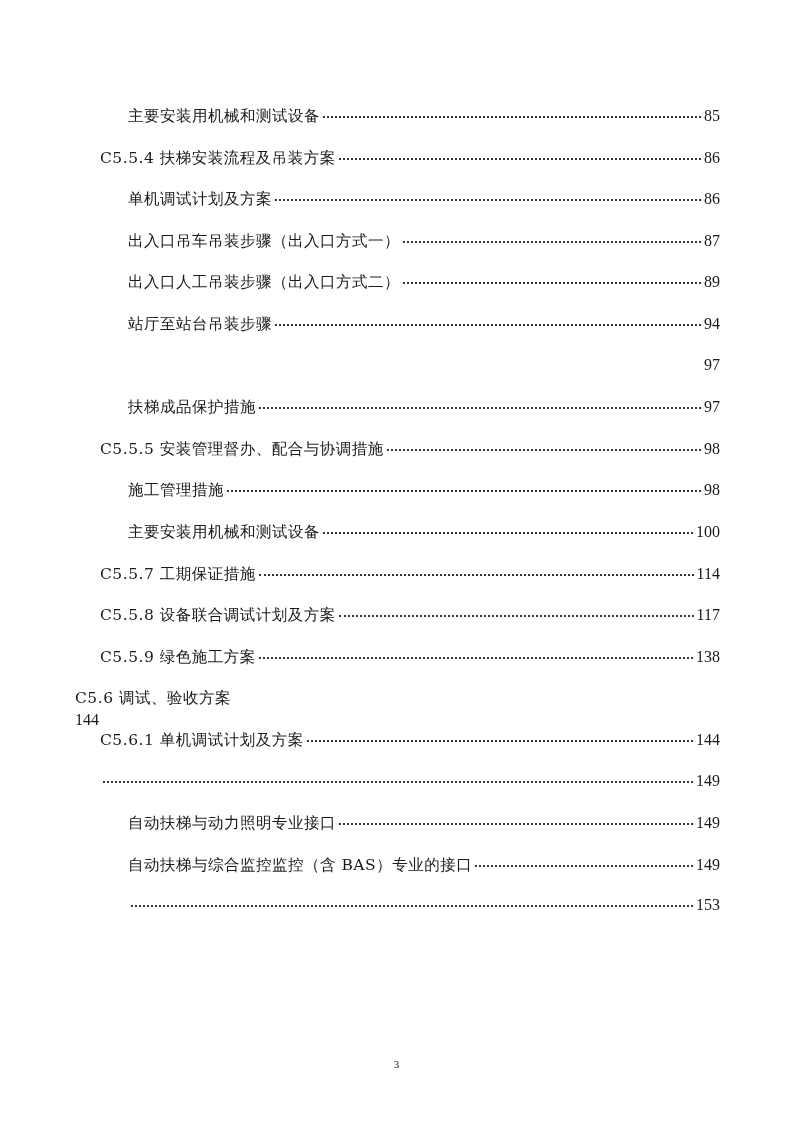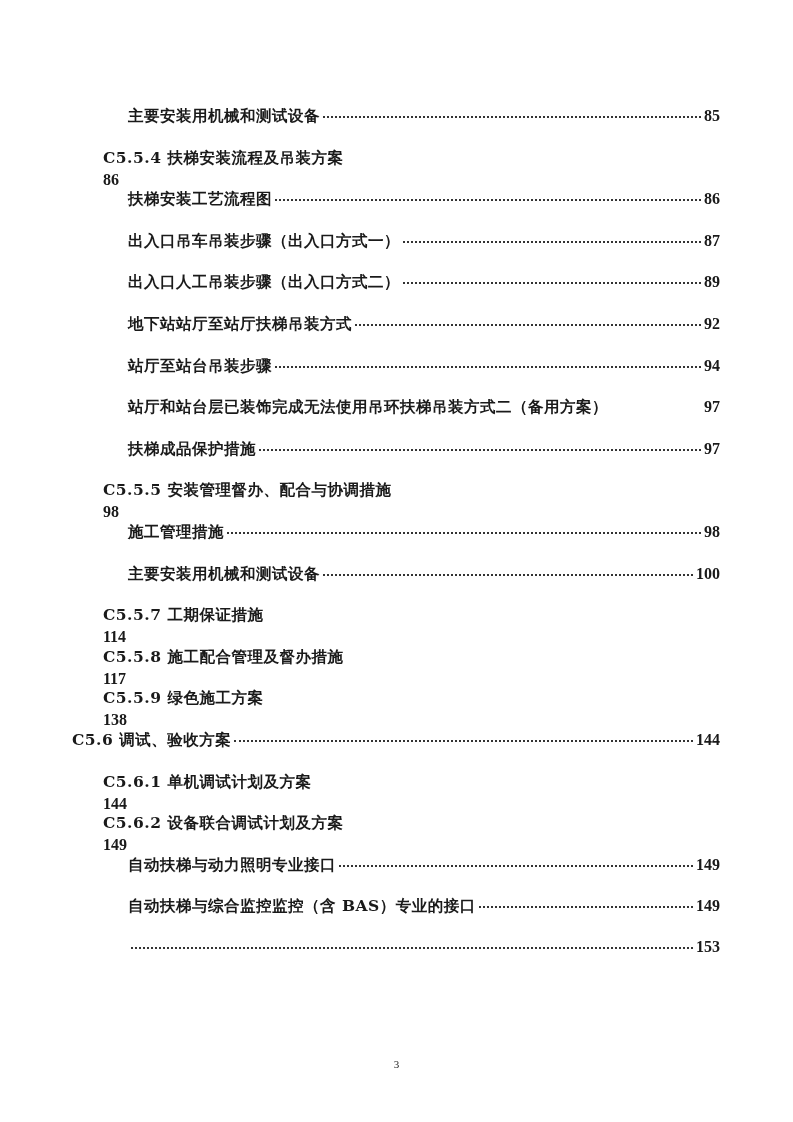--- a/index.html
+++ b/index.html
@@ -16,24 +16,23 @@
     height: 41.6px;
     display: flex; align-items: center;
     font-size: 15.5px;
     white-space: nowrap;
     right: 0;
   }
   .toc-row .inner {
     position: absolute; right: 73px;
     display: flex; align-items: baseline;
     top: 4px;
-    font-weight: bold;
   }
-  .lvl1 .inner { left: 72px; }
-  .lvl2 .inner { left: 100px; flex-direction: column; }
+  .lvl1 .inner { left: 72px; flex-direction: column; }
+  .lvl2 .inner { left: 100px; }
   .lvl3 .inner { left: 128px; }
   .title { flex: 0 0 auto; letter-spacing: 0.5px; }
   .leader {
     flex: 1 1 auto; overflow: hidden; margin: 0 3px;
     border-bottom: 2px dotted #333;
     height: 0; position: relative; top: -3px;
   }
   .page { flex: 0 0 auto; font-family: "Liberation Serif", serif; font-size: 16px; }
   .page-number {
     position: absolute; top: 1058px; left: 0; width: 793px;
@@ -53,56 +52,48 @@
     </div>
   <div class="toc-row lvl2">
       <div class="inner">
         <span class="title">C5.5.4 扶梯安装流程及吊装方案</span>
         <span class="leader"></span>
         <span class="page">86</span>
       </div>
     </div>
   <div class="toc-row lvl3">
       <div class="inner">
-        <span class="title">扶梯安装工艺流程图</span>
+        <span class="title">单机调试计划及方案</span>
         <span class="leader"></span>
         <span class="page">86</span>
       </div>
     </div>
   <div class="toc-row lvl3">
       <div class="inner">
         <span class="title">出入口吊车吊装步骤（出入口方式一）</span>
         <span class="leader"></span>
         <span class="page">87</span>
       </div>
     </div>
   <div class="toc-row lvl3">
       <div class="inner">
         <span class="title">出入口人工吊装步骤（出入口方式二）</span>
         <span class="leader"></span>
         <span class="page">89</span>
       </div>
     </div>
   <div class="toc-row lvl3">
       <div class="inner">
-        <span class="title">地下站站厅至站厅扶梯吊装方式</span>
-        <span class="leader"></span>
-        <span class="page">92</span>
-      </div>
-    </div>
-  <div class="toc-row lvl3">
-      <div class="inner">
         <span class="title">站厅至站台吊装步骤</span>
         <span class="leader"></span>
         <span class="page">94</span>
       </div>
     </div>
   <div class="toc-row lvl3">
       <div class="inner">
-        <span class="title">站厅和站台层已装饰完成无法使用吊环扶梯吊装方式二（备用方案）</span>
         <span class="leader" style="border-bottom-color:transparent"></span>
         <span class="page">97</span>
       </div>
     </div>
   <div class="toc-row lvl3">
       <div class="inner">
         <span class="title">扶梯成品保护措施</span>
         <span class="leader"></span>
         <span class="page">97</span>
       </div>
@@ -130,21 +121,21 @@
     </div>
   <div class="toc-row lvl2">
       <div class="inner">
         <span class="title">C5.5.7 工期保证措施</span>
         <span class="leader"></span>
         <span class="page">114</span>
       </div>
     </div>
   <div class="toc-row lvl2">
       <div class="inner">
-        <span class="title">C5.5.8 施工配合管理及督办措施</span>
+        <span class="title">C5.5.8 设备联合调试计划及方案</span>
         <span class="leader"></span>
         <span class="page">117</span>
       </div>
     </div>
   <div class="toc-row lvl2">
       <div class="inner">
         <span class="title">C5.5.9 绿色施工方案</span>
         <span class="leader"></span>
         <span class="page">138</span>
       </div>
@@ -158,21 +149,20 @@
     </div>
   <div class="toc-row lvl2">
       <div class="inner">
         <span class="title">C5.6.1 单机调试计划及方案</span>
         <span class="leader"></span>
         <span class="page">144</span>
       </div>
     </div>
   <div class="toc-row lvl2">
       <div class="inner">
-        <span class="title">C5.6.2 设备联合调试计划及方案</span>
         <span class="leader"></span>
         <span class="page">149</span>
       </div>
     </div>
   <div class="toc-row lvl3">
       <div class="inner">
         <span class="title">自动扶梯与动力照明专业接口</span>
         <span class="leader"></span>
         <span class="page">149</span>
       </div>

